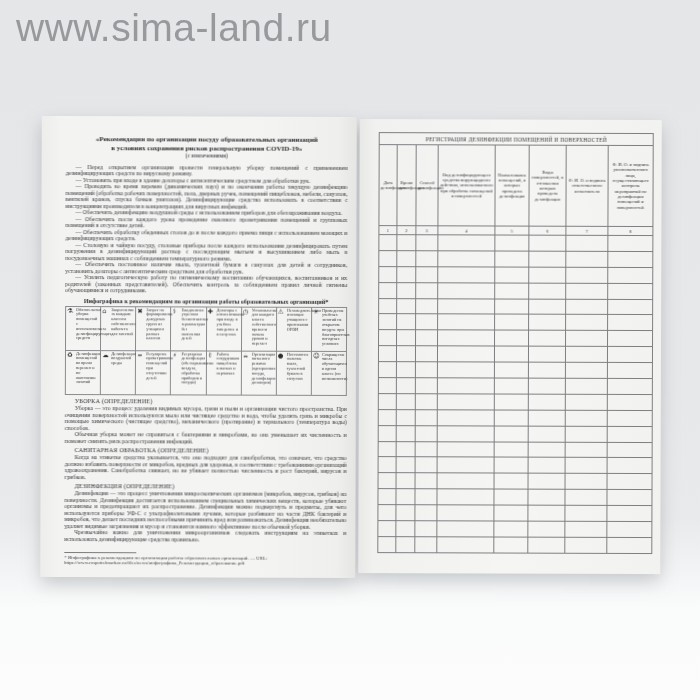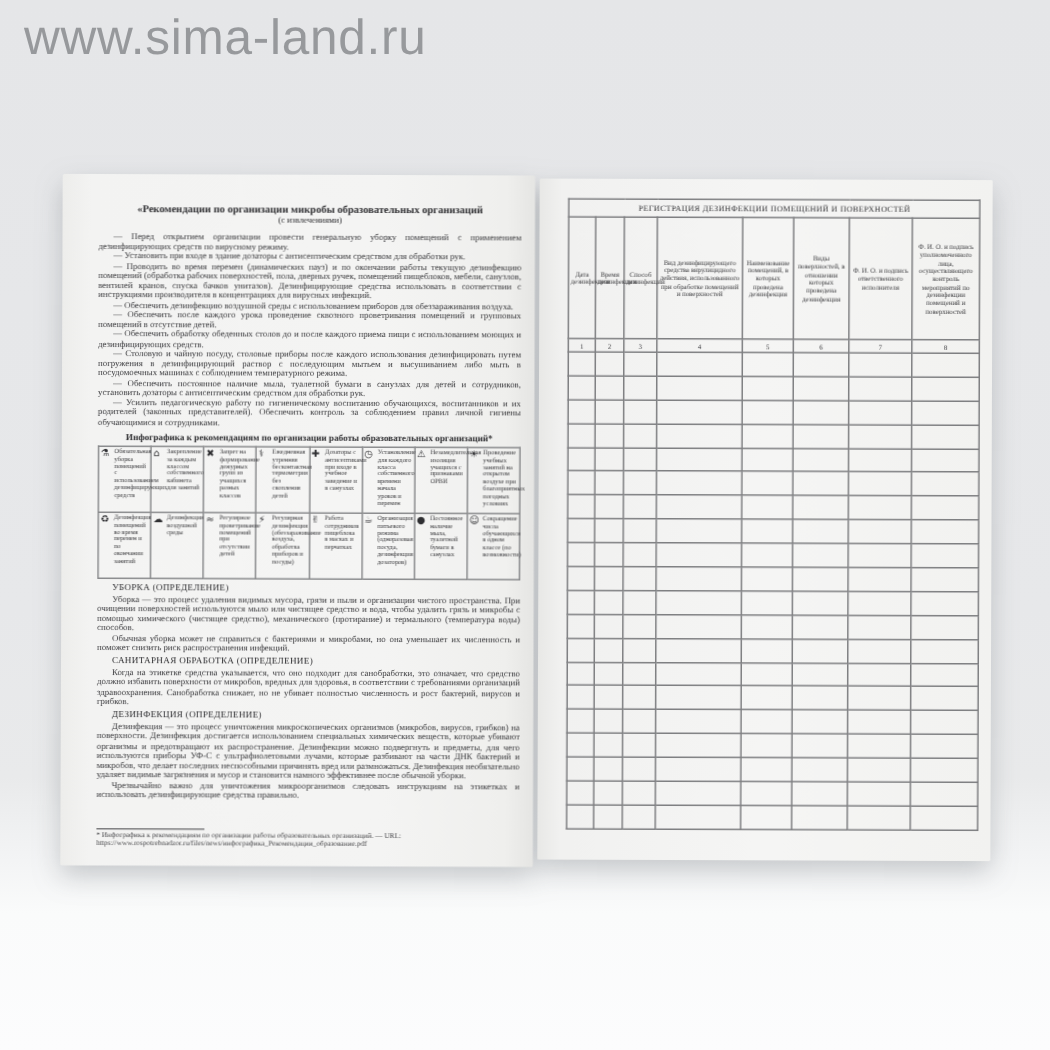--- a/index.html
+++ b/index.html
@@ -4,21 +4,21 @@
 <style>
   html,body{margin:0;padding:0;}
   body{
     width:700px;height:700px;overflow:hidden;position:relative;
     background:linear-gradient(180deg,#e5e6e8 0%,#e7e8ea 58%,#e9eaeb 74%,#f3f4f5 82%,#fafbfb 87%,#fcfcfd 100%);
     font-family:"Liberation Serif", serif;
   }
   .watermark{
     position:absolute;left:16px;top:6px;
     font-family:"Liberation Sans", sans-serif;
-    font-size:33px;color:#97999c;letter-spacing:0.5px;
+    font-size:39px;color:#97999c;letter-spacing:0.5px;
   }
   .booklet{
     position:absolute;left:41px;top:117px;width:620px;height:461px;
     display:flex;transform:rotate(0.2deg);
     filter:drop-shadow(0 7px 9px rgba(80,85,92,0.28));
   }
   .page{position:relative;overflow:hidden;}
   .page-left{
     width:315px;height:461px;border-radius:1px;
     background:linear-gradient(90deg,#ededeb 0%,#f3f3f2 6%,#f4f4f3 68%,#efefed 94%,#e5e5e3 100%);
@@ -55,21 +55,22 @@
 </head>
 <body>
 
 <div class="watermark">www.sima-land.ru</div>
 
 <div class="booklet">
 
   <div class="page page-left">
     <div class="left-content">
       <div id="title-lines">
-          <div class="title-line">«Рекомендации по организации микробы образовательных организаций</div>
+          <div class="title-line">«Рекомендации по организации посуду образовательных организаций</div>
+          <div class="title-line">в условиях сохранения рисков распространения COVID-19»</div>
           <div class="title-line plain">(с извлечениями)</div>
         </div>
       <div id="paragraphs" class="paragraphs">
           <p class="body-para">— Перед открытием организации провести генеральную уборку помещений с применением дезинфицирующих средств по вирусному режиму.</p>
           <p class="body-para">— Установить при входе в здание дозаторы с антисептическим средством для обработки рук.</p>
           <p class="body-para">— Проводить во время перемен (динамических пауз) и по окончании работы текущую дезинфекцию помещений (обработка рабочих поверхностей, пола, дверных ручек, помещений пищеблоков, мебели, санузлов, вентилей кранов, спуска бачков унитазов). Дезинфицирующие средства использовать в соответствии с инструкциями производителя в концентрациях для вирусных инфекций.</p>
           <p class="body-para">— Обеспечить дезинфекцию воздушной среды с использованием приборов для обеззараживания воздуха.</p>
           <p class="body-para">— Обеспечить после каждого урока проведение сквозного проветривания помещений и групповых помещений в отсутствие детей.</p>
           <p class="body-para">— Обеспечить обработку обеденных столов до и после каждого приема пищи с использованием моющих и дезинфицирующих средств.</p>
           <p class="body-para">— Столовую и чайную посуду, столовые приборы после каждого использования дезинфицировать путем погружения в дезинфицирующий раствор с последующим мытьем и высушиванием либо мыть в посудомоечных машинах с соблюдением температурного режима.</p>

